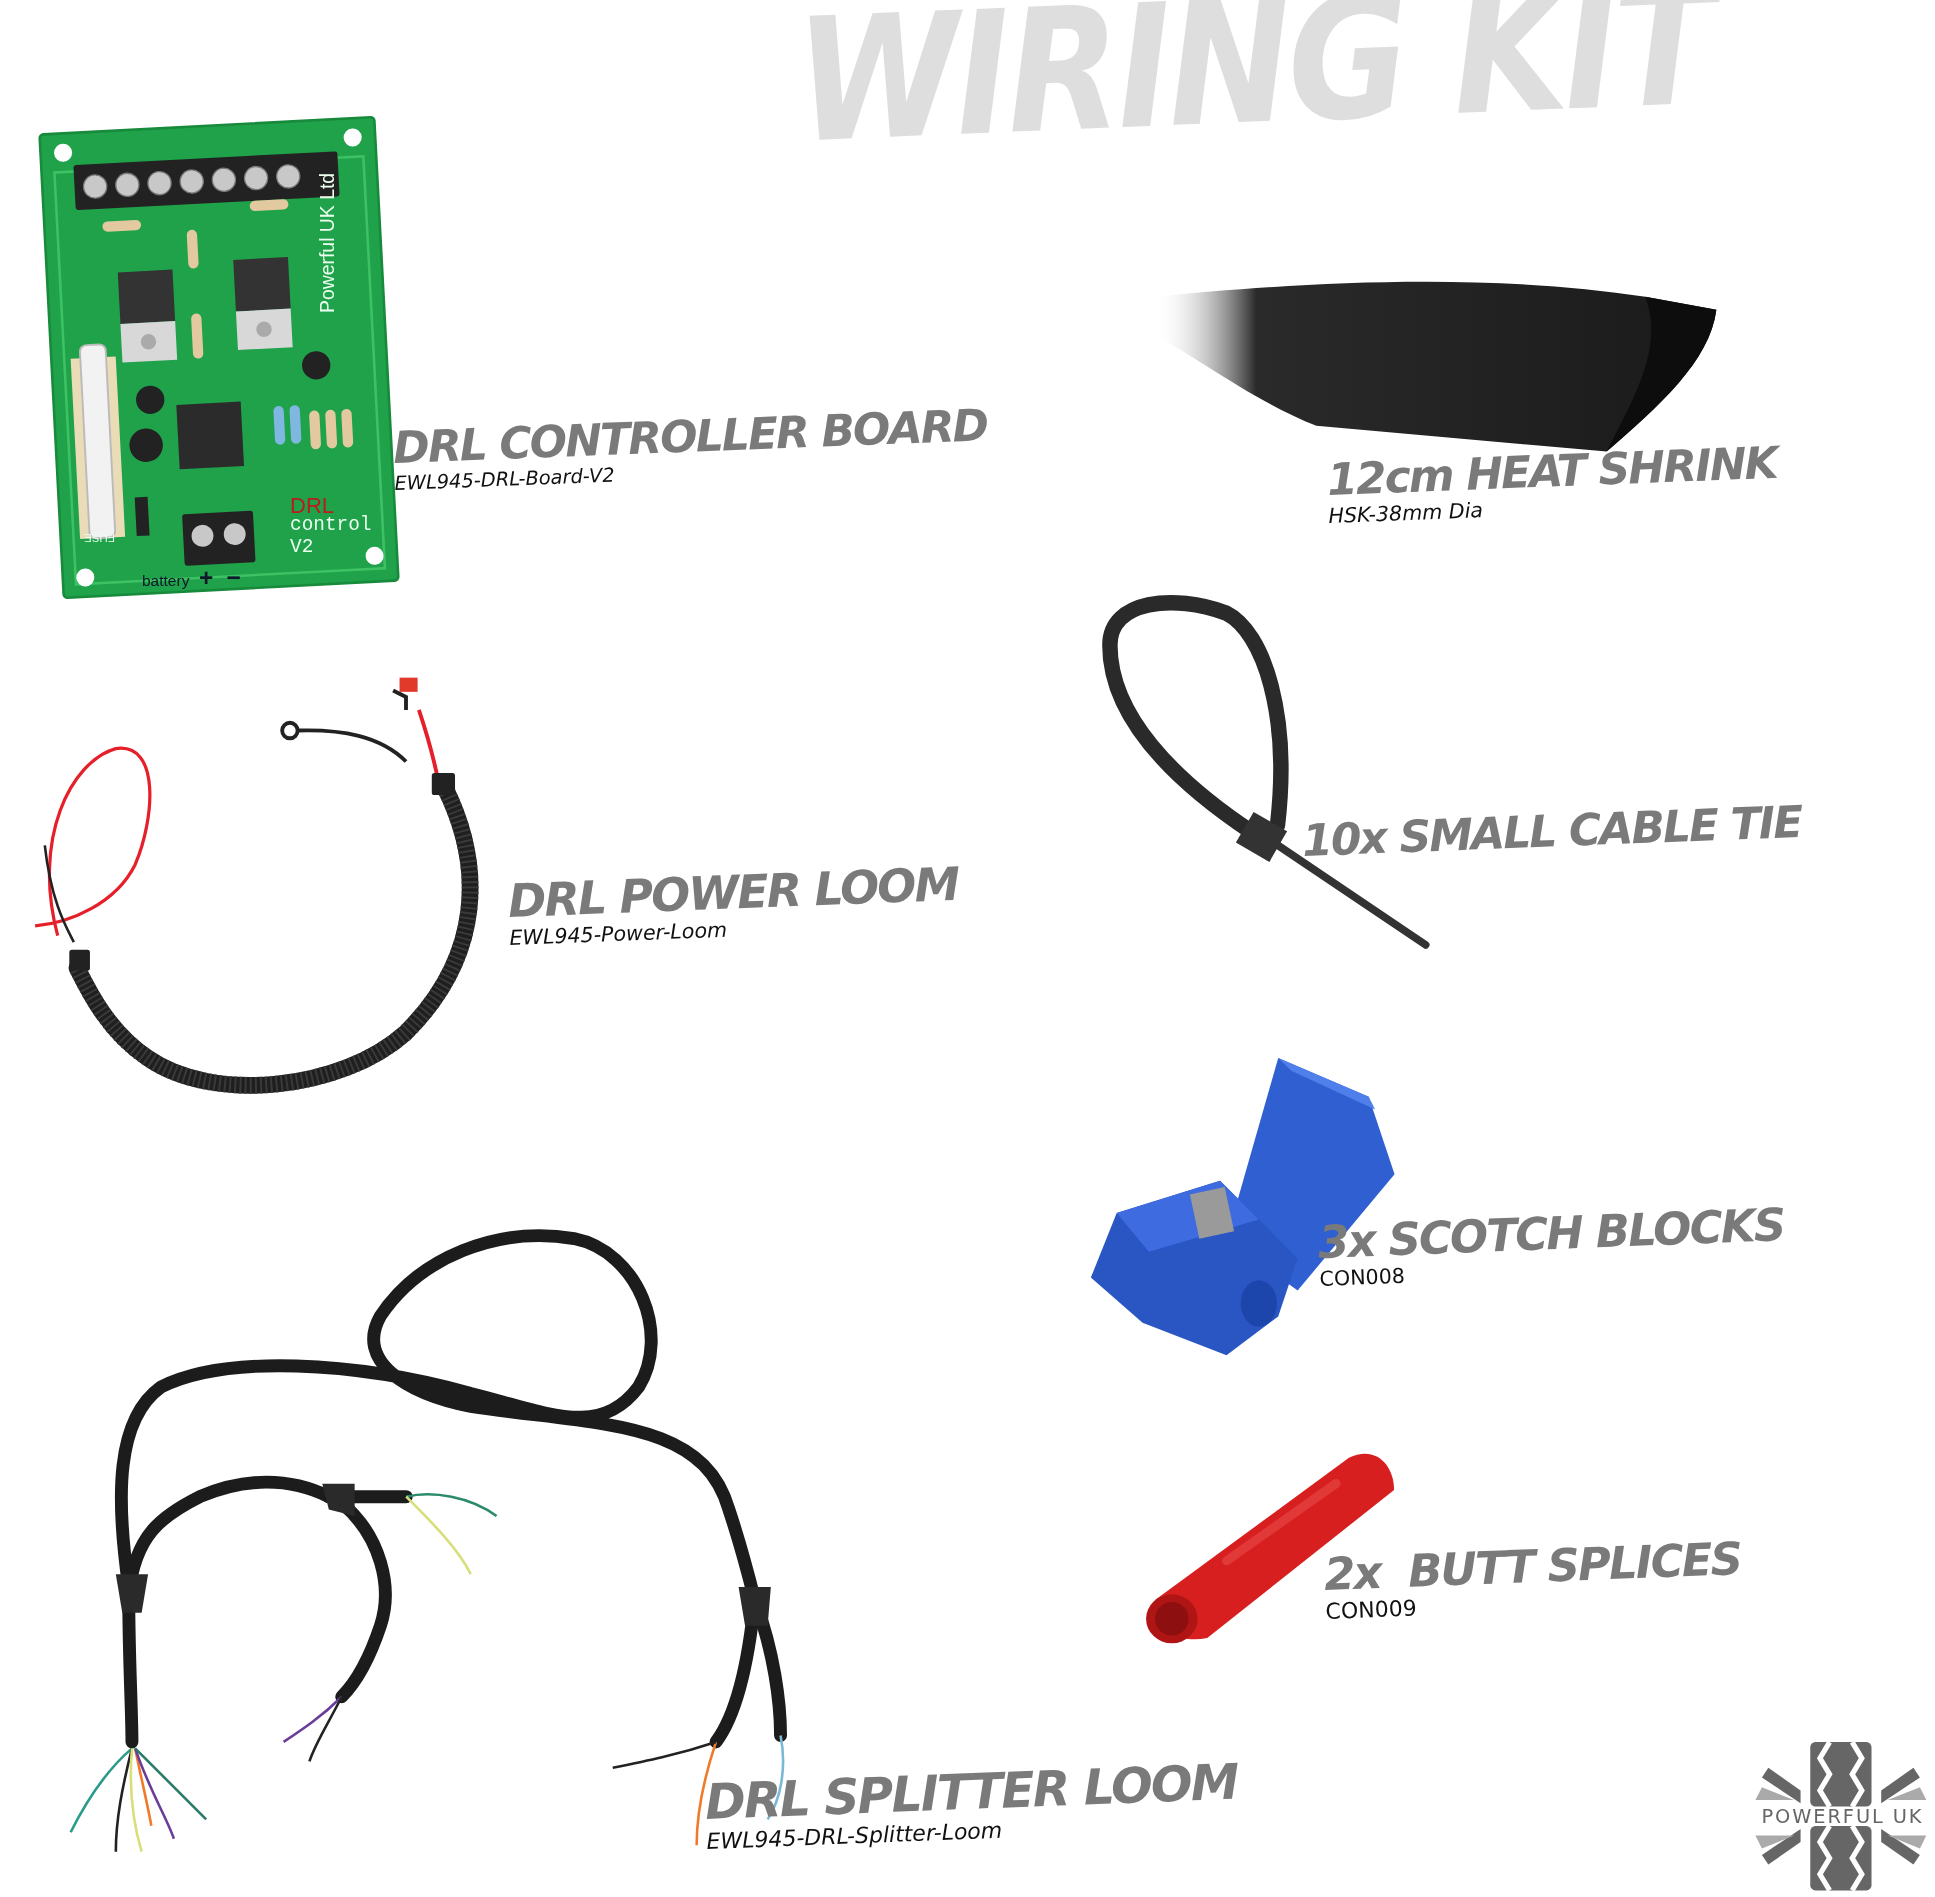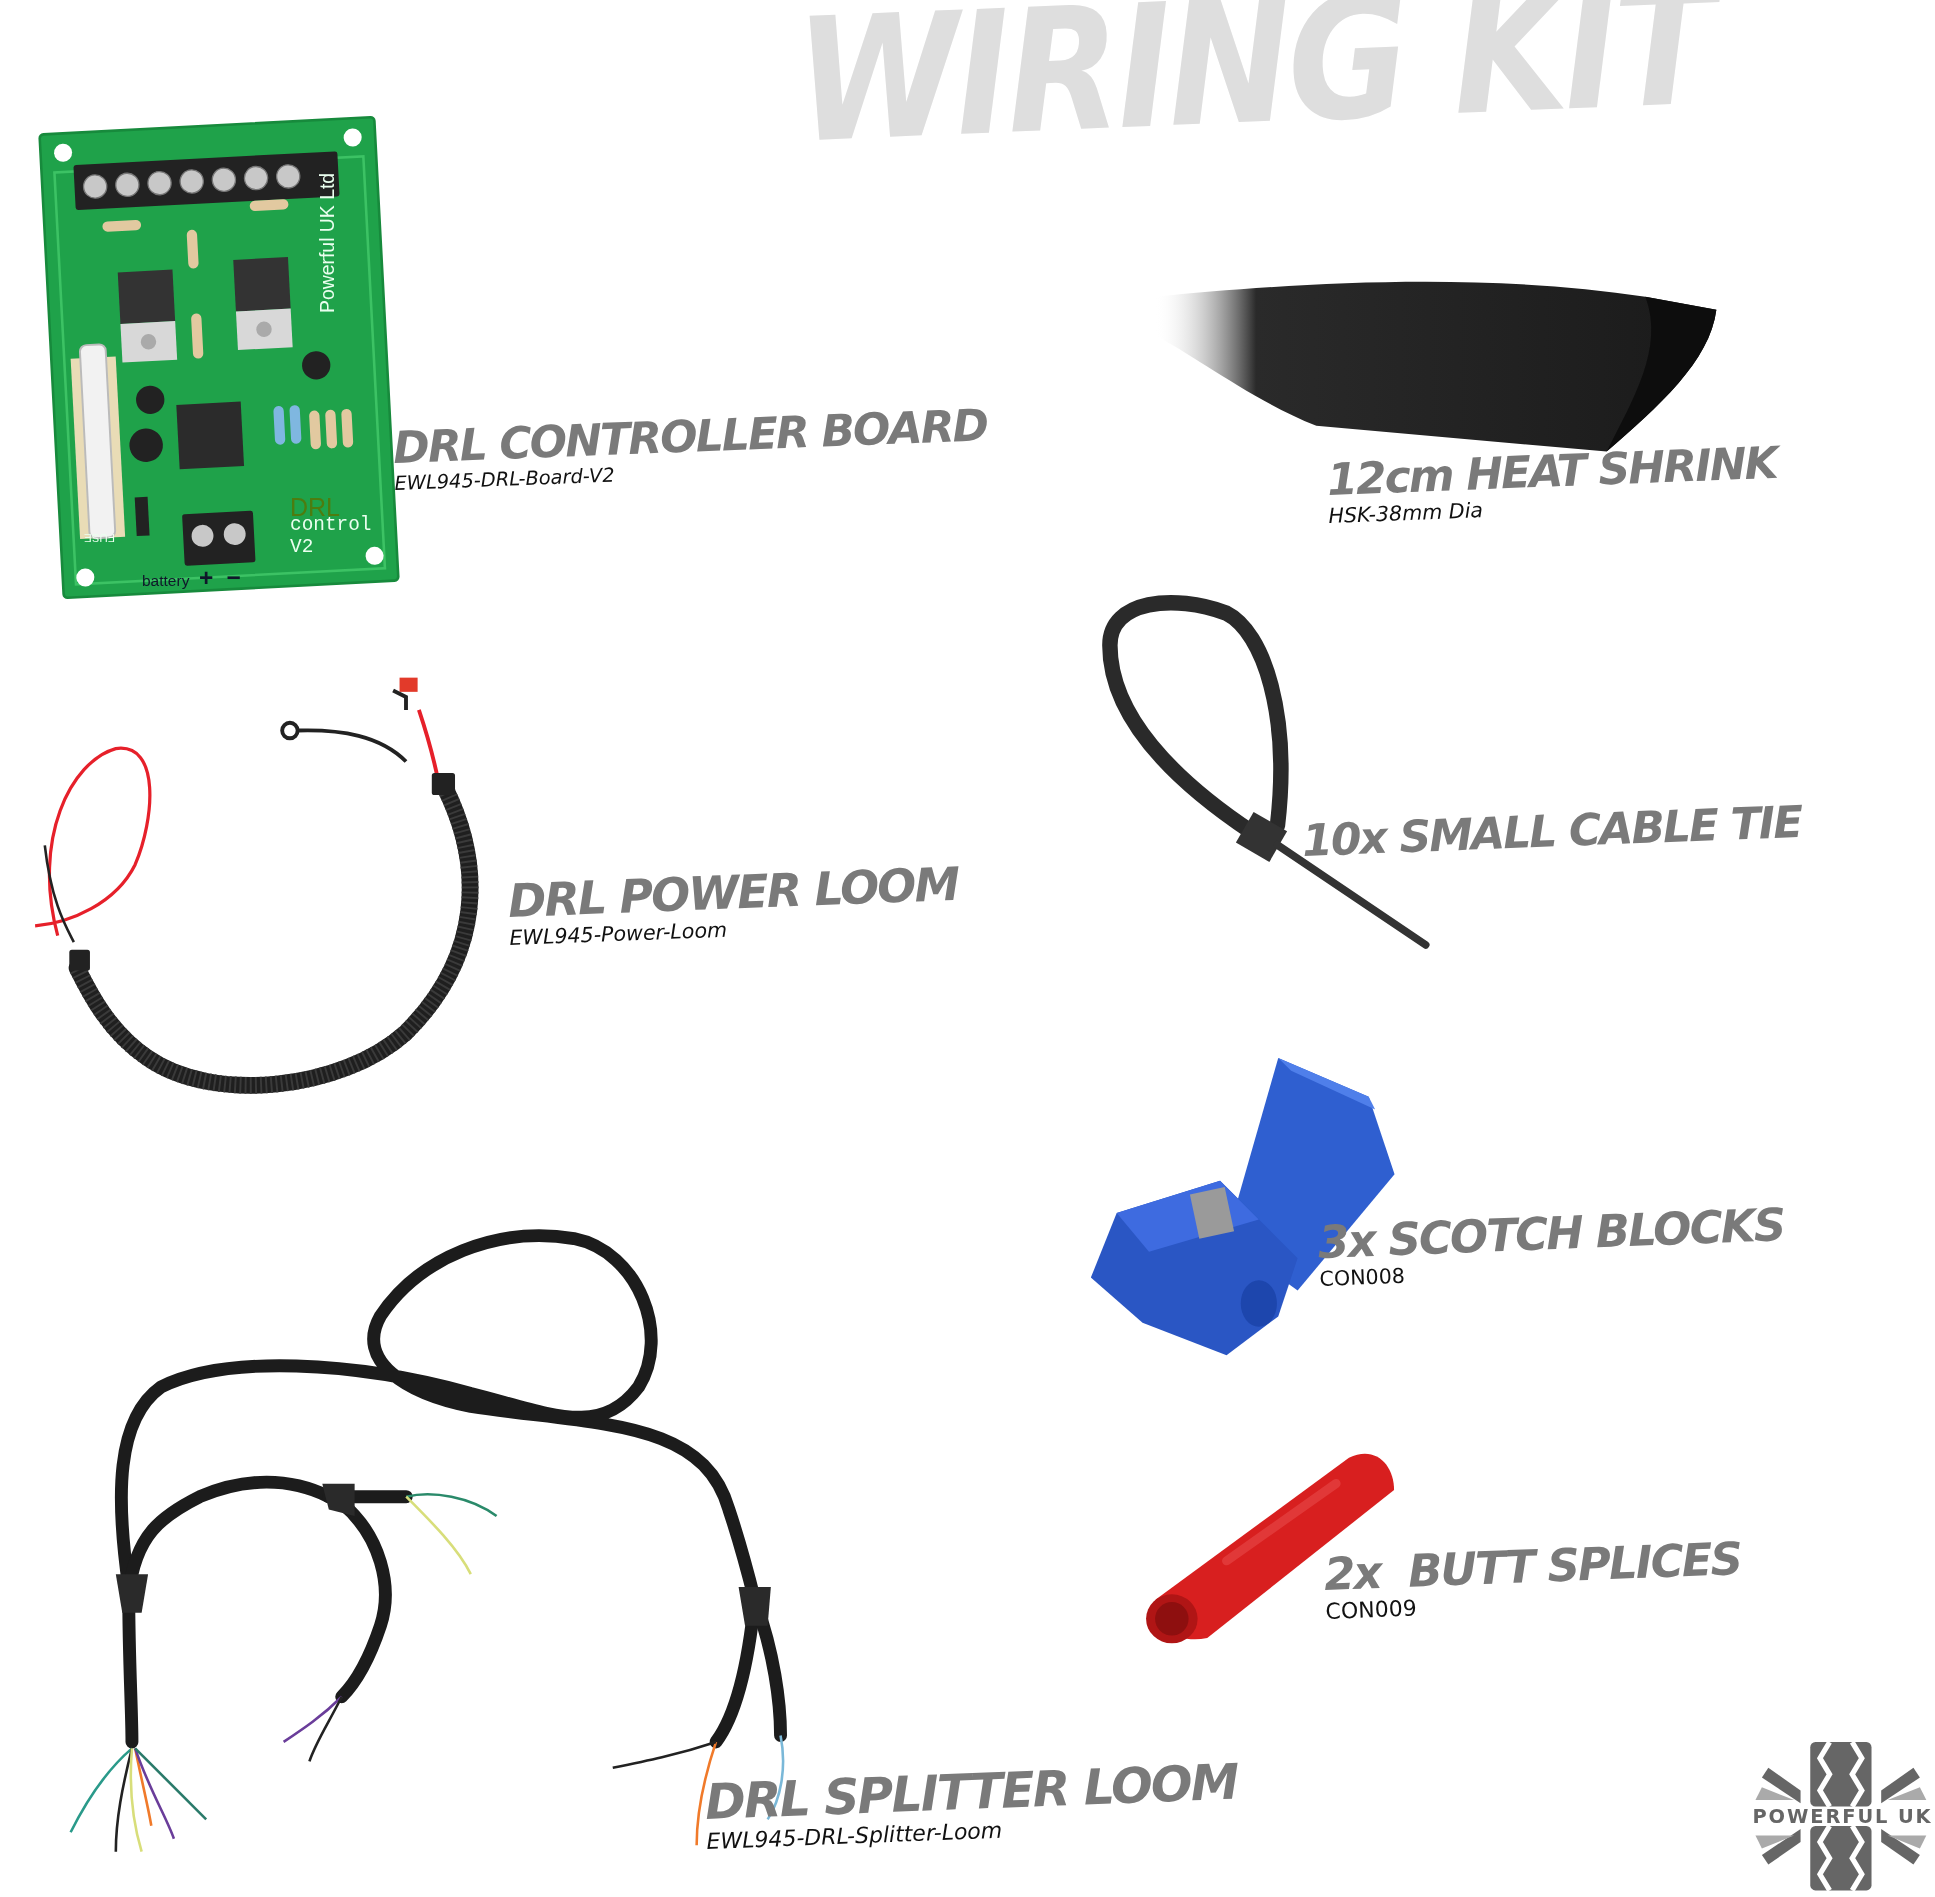--- a/index.html
+++ b/index.html
@@ -79,21 +79,21 @@
       <circle cx="150" cy="500" r="26" fill="#222"></circle>
 
       <rect x="128" y="580" width="20" height="60" fill="#222"></rect>
 
       <rect x="200" y="610" width="110" height="80" fill="#222" rx="4"></rect>
       <circle cx="230" cy="645" r="17" fill="#c8c8c8"></circle>
       <circle cx="280" cy="645" r="17" fill="#c8c8c8"></circle>
     </g>
   </svg>
   <div class="abs" style="left:271px; top:194px; color:#eaffef; font-family:'Liberation Sans',sans-serif; font-size:19.4px; transform:rotate(-90deg); transform-origin:left top; white-space:nowrap;">Powerful UK Ltd</div>
-  <div class="abs" style="left:245px; top:374px; color:#4d7c0f; font-family:'Liberation Sans',sans-serif; font-size:25px;">DRL</div>
+  <div class="abs" style="left:245px; top:374px; color:#b91c1c; font-family:'Liberation Sans',sans-serif; font-size:22px;">DRL</div>
   <div class="abs" style="left:245px; top:395px; color:#eaffef; font-family:Liberation Mono, monospace; font-size:19.4px;">control V2</div>
   <div class="abs" style="left:97px; top:445px; color:#0f172a; font-family:'Liberation Sans',sans-serif; font-size:15.5px; white-space:nowrap;">
     <span>battery</span>
     <span style="font-size:24.5px; font-weight:bold; margin-left:5.2px;">+</span>
     <span style="font-size:24.5px; font-weight:bold; margin-left:9px;">−</span>
   </div>
   <div class="abs" style="left:39px; top:413px; color:#eaffef; font-family:'Liberation Sans',sans-serif; font-size:11.6px; transform:rotate(180deg);">FUSE</div>
 </div>
 
 <svg style="left:1155px; top:258px;" width="613" height="213" viewBox="0 0 950 330">
@@ -230,15 +230,15 @@
       <path d="M10,165 L70,165 L20,185 Z"></path>
       <path d="M275,165 L215,165 L265,185 Z"></path>
     </g>
     <g stroke="#fff" stroke-width="8" fill="none">
       <path d="M125,20 L110,45 L125,70 L110,95 L125,120"></path>
       <path d="M160,20 L175,45 L160,70 L175,95 L160,120"></path>
       <path d="M125,150 L110,175 L125,200 L110,225 L125,250"></path>
       <path d="M160,150 L175,175 L160,200 L175,225 L160,250"></path>
     </g>
   </svg>
-  <div class="abs" style="left:0; top:76px; width:187px; text-align:center; font-family:'DejaVu Sans',sans-serif; font-weight:bold; font-size:19.4px; letter-spacing:1.9px; color:#666;">POWERFUL UK</div>
+  <div class="abs" style="left:0; top:76px; width:187px; text-align:center; font-family:'DejaVu Sans',sans-serif; font-weight:normal; font-size:19.4px; letter-spacing:1.9px; color:#666;">POWERFUL UK</div>
 </div>
 
 
 </body></html>

